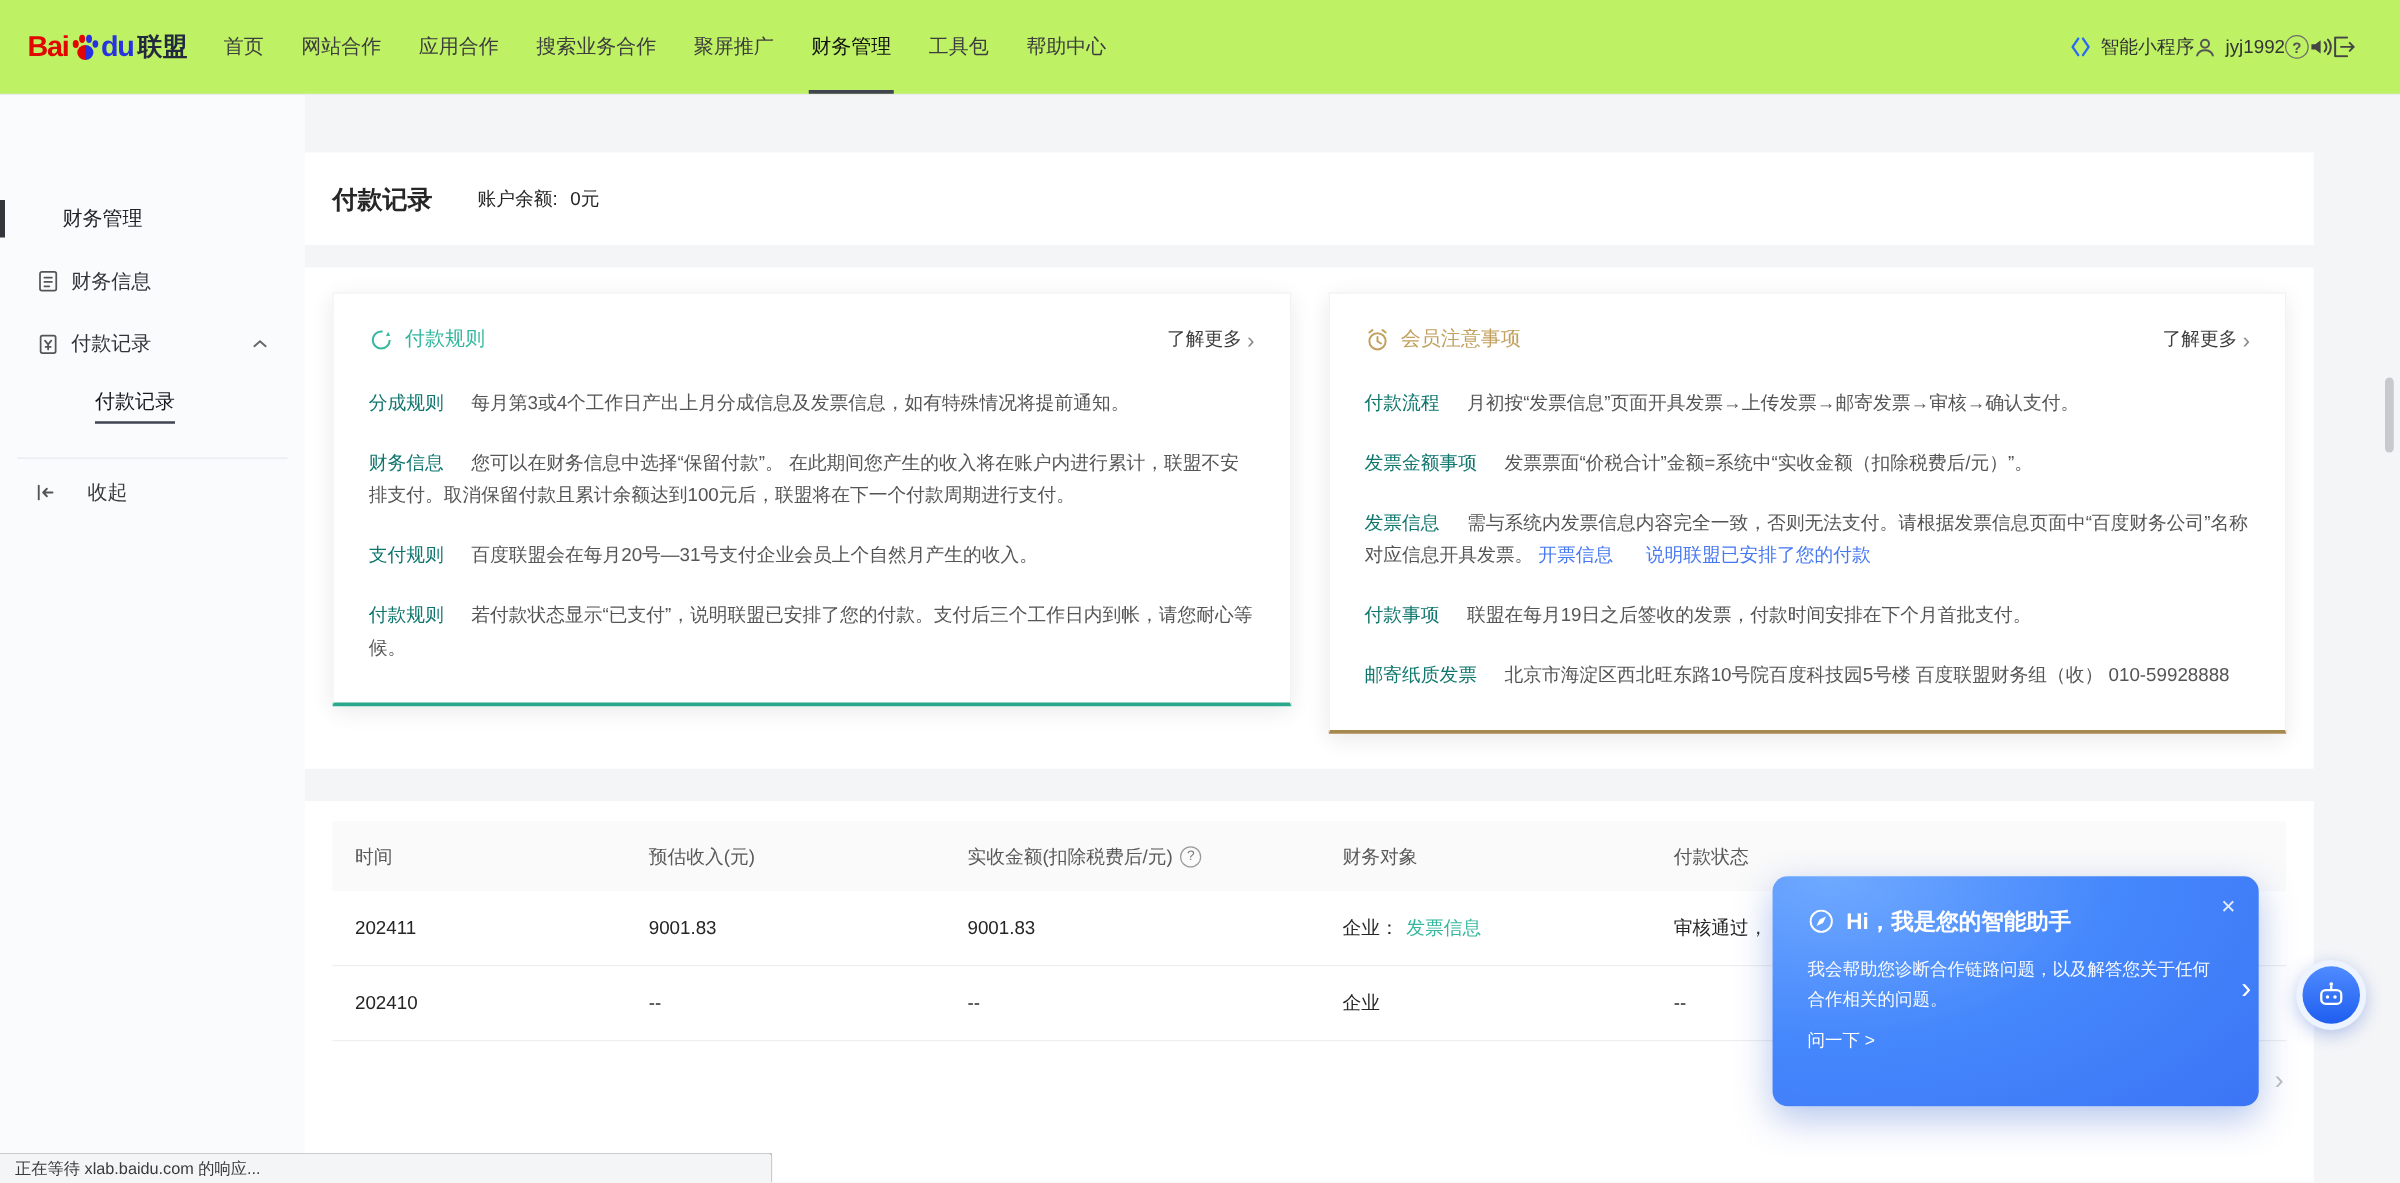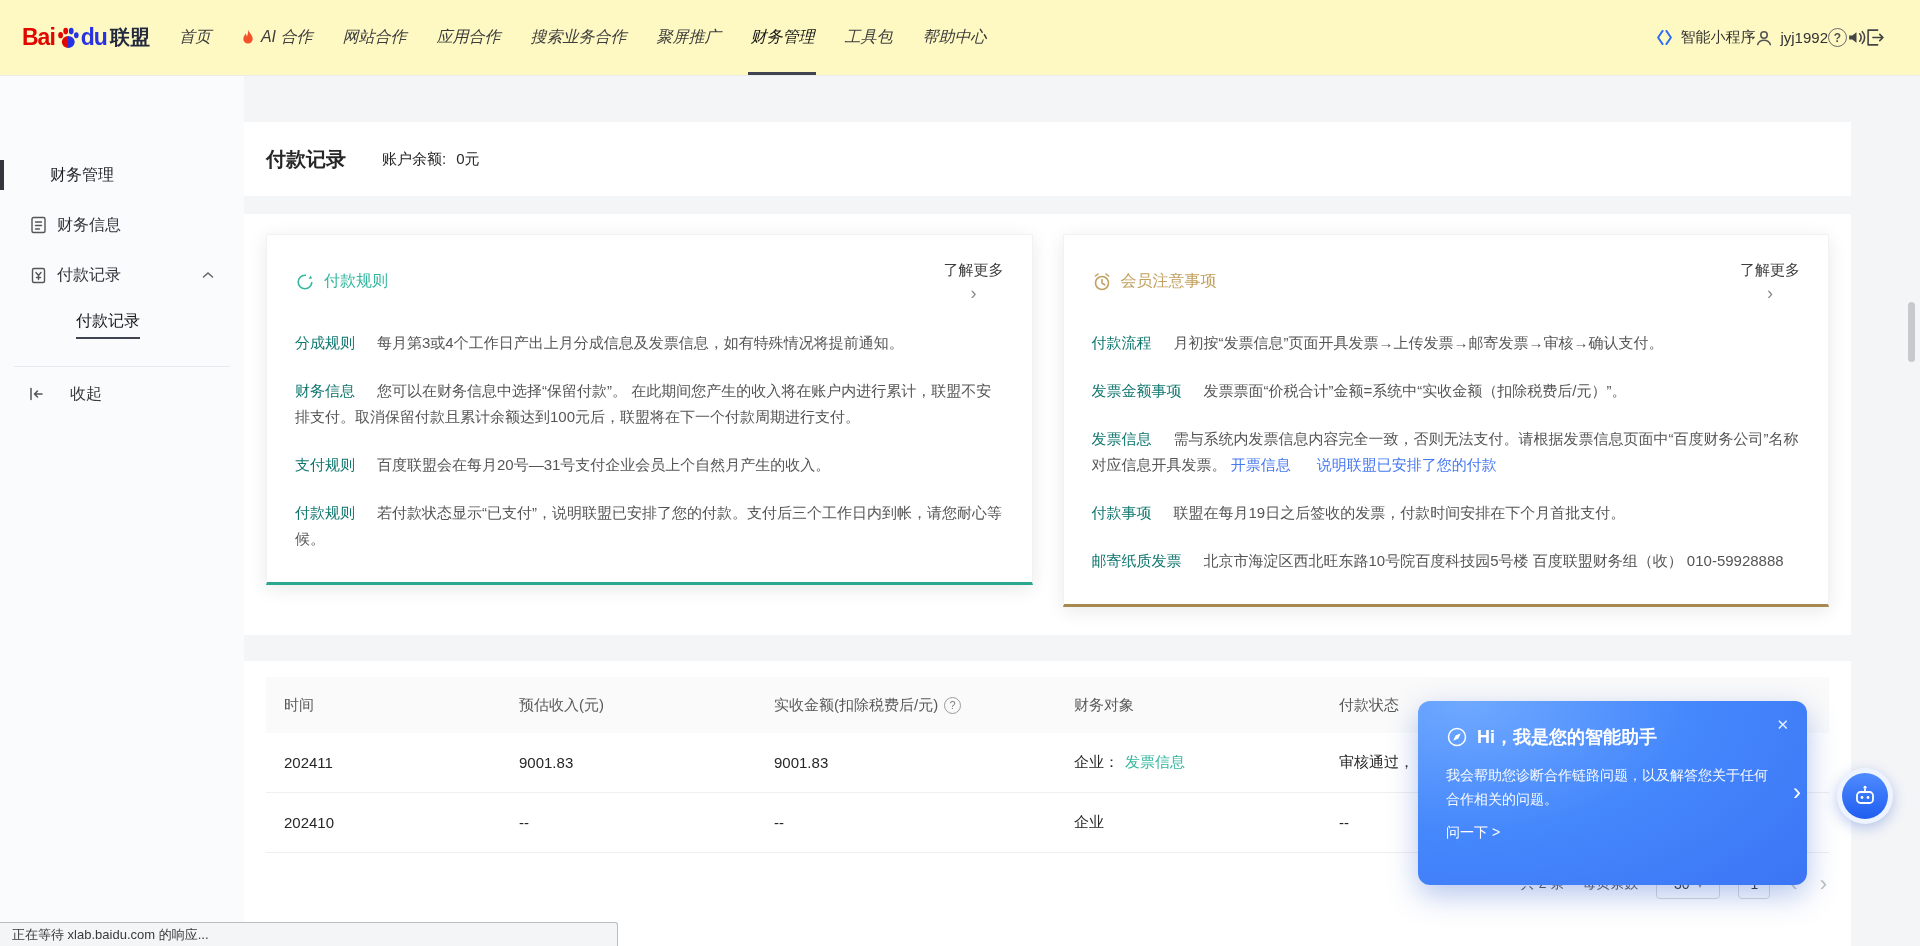--- a/index.html
+++ b/index.html
@@ -1,28 +1,28 @@
 <!DOCTYPE html>
 <html style="--green: #35b79f; --green-border: #2ba78e; --gold: #c2a05f; --gold-border: #a6894e; --link: #4678f2; --teal-link: #35b79f; --nav-active: #3f4450; --popup-top: #6fa9ff; --popup-bottom: #3a72f4;"><head>
 <meta charset="utf-8">
 <style>
   * { margin:0; padding:0; box-sizing:border-box; }
   html,body { width:1920px; height:946px; overflow:hidden; background:#f4f5f7;
     font-family:"Liberation Sans","DejaVu Sans",sans-serif; color:#333; }
   a { text-decoration:none; }
 
   
-  .topnav { position:relative; z-index:10; height:76px; background:#fef9c3;
+  .topnav { position:relative; z-index:10; height:76px; background:#bef264;
     border-bottom:1px solid #ebebeb; display:flex; align-items:center; padding:0 36px 0 22px;justify-content:space-between; }
   .logo { display:flex; align-items:center; margin-right:8px; cursor:pointer; }
   .logo .bai { font-size:23px; font-weight:800; color:#e10600; letter-spacing:-1px; }
   .logo .du  { font-size:23px; font-weight:800; color:#2932e1; letter-spacing:-1px; }
   .logo .paw { margin:0 1px; display:flex; }
   .logo .suffix { font-size:20px; font-weight:700; color:#232a3e; margin-left:3px;font-family:Liberation Serif, serif; }
-  .nav-items { display:flex; height:100%; margin-left:6px;font-style:italic; }
+  .nav-items { display:flex; height:100%; margin-left:6px; }
   .nav-item { position:relative; display:flex; align-items:center; gap:6px; padding:0 15px;
     font-size:16px; color:#3d3d3d; cursor:pointer; white-space:nowrap; }
   .nav-item.active { color:#121212; font-weight:500; }
   .nav-item.active::after { content:""; position:absolute; left:13px; right:13px; bottom:0;
     height:3px; background:var(--nav-active,#3f4450); }
   .nav-right { margin-left:auto; display:flex; align-items:center; }
   .chip { display:flex; align-items:center; gap:7px; font-size:15px; color:#333; cursor:pointer; white-space:nowrap; }
   .help-circle { width:19px; height:19px; border:1.5px solid #6b6b6b; border-radius:50%;
     display:flex; align-items:center; justify-content:center; font-size:12px; color:#555; font-weight:600; cursor:pointer; }
   .icon-btn { display:flex; align-items:center; cursor:pointer; }
@@ -56,21 +56,21 @@
   .rule-cards { display:flex; gap:30px; align-items:flex-start; }
   .rule-card { flex:1; background:#fff; border:1px solid #f2f2f2;
     box-shadow:0 4px 18px rgba(0,0,0,.09); padding:26px 28px 8px; }
   .rule-card.green { border-bottom:3px solid var(--green-border,#2ba78e); }
   .rule-card.gold  { border-bottom:3px solid var(--gold-border,#a6894e); }
   .rule-head { display:flex; align-items:center; margin-bottom:28px; }
   .rule-head .t { font-size:16px; margin-left:9px; font-weight:500; }
   .rule-card.green .t { color:var(--green,#35b79f); }
   .rule-card.gold  .t { color:var(--gold,#c2a05f); }
   .more { margin-left:auto; font-size:15px; color:#3d3d3d; cursor:pointer;
-    display:flex; align-items:center; gap:4px;flex-direction:column; }
+    display:flex; align-items:center; gap:4px; }
   .more .mchev { color:#8a8a8a; font-size:18px; line-height:1; }
   .rule-card p { font-size:15px; line-height:26px; color:#555; margin-bottom:22px; }
   .rule-card p b { color:#0f766e; font-weight:400; margin-right:22px; }
   .rule-card p a { color:var(--link,#4678f2); margin-right:26px; cursor:pointer; }
 
   .table-card { margin-top:26px; flex:1; padding:16px 22px 0; display:flex; flex-direction:column; }
   .t-row { display:grid; grid-template-columns:235px 255px 300px 265px 1fr; }
   .t-head { background:#fafafa; height:56px; align-items:center; }
   .t-head .t-cell { color:#595959; font-size:15px; display:flex; align-items:center; gap:6px; }
   .t-cell { padding-left:18px; }
@@ -141,28 +141,20 @@
     </span>
     <span class="du">du</span>
     <span class="suffix">联盟</span>
   </div>
 
   <nav class="nav-items">
     <div class="nav-item">
       <span>首页</span>
     </div>
     <div class="nav-item">
-      <span style="display:flex">
-        <svg width="14" height="17" viewBox="0 0 15 17">
-            <path d="M7.5 0C8 3 12.5 5.6 12.5 10a5 5 0 0 1-10 0C2.5 7.4 4.1 5.9 4.9 4.1 5.7 5.2 6.1 6.2 6.1 7.7 7.3 6 7.8 3 7.5 0Z" fill="#f4502a"></path>
-          </svg>
-      </span>
-      <span>AI 合作</span>
-    </div>
-    <div class="nav-item">
       <span>网站合作</span>
     </div>
     <div class="nav-item">
       <span>应用合作</span>
     </div>
     <div class="nav-item">
       <span>搜索业务合作</span>
     </div>
     <div class="nav-item">
       <span>聚屏推广</span>

